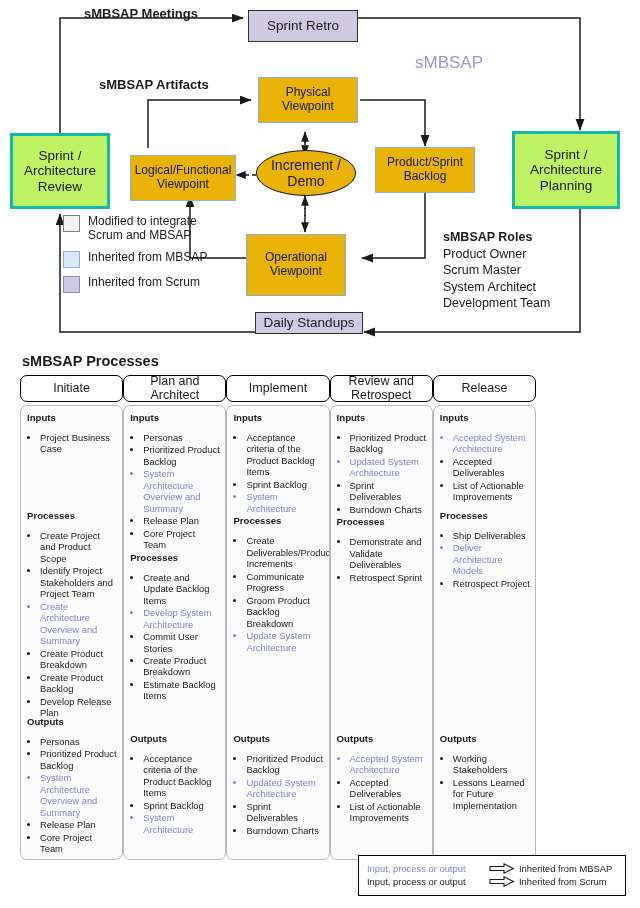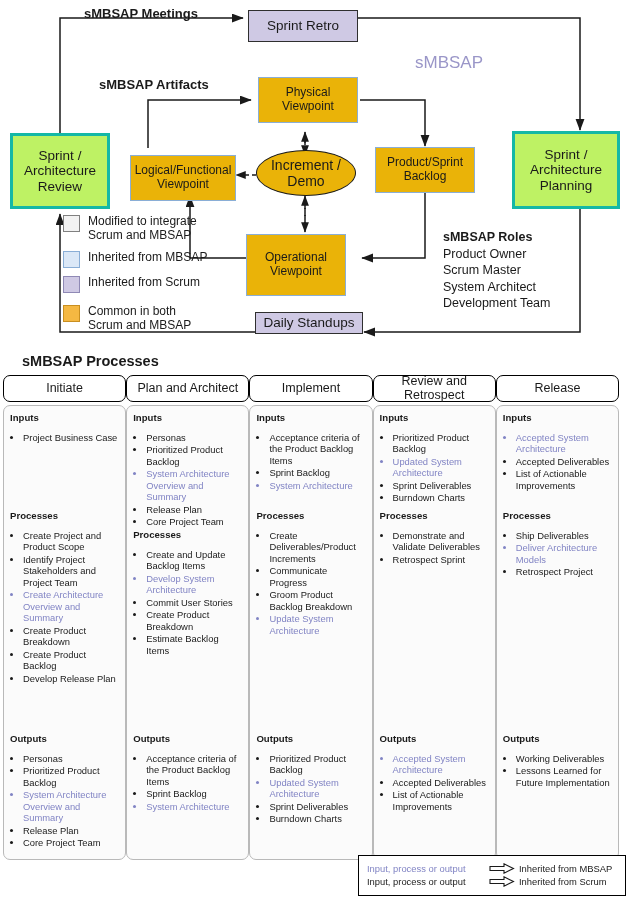--- a/index.html
+++ b/index.html
@@ -108,22 +108,22 @@
 
   
   #processes-title {
     position: absolute;
     left: 22px; top: 353px;
     font-weight: bold;
     font-size: 14.5px;
   }
   #proc-grid {
     position: absolute;
-    left: 3px; top: 375px;
-    width: 616px;
+    left: 20px; top: 375px;
+    width: 516px;
     display: flex;
   }
   .proc-col {
     flex: 1 1 0;
     min-width: 0;
     display: flex;
     flex-direction: column;
   }
   .proc-head {
     border: 1.8px solid #000;
@@ -271,24 +271,20 @@
         <div class="cl-text">Modified to integrate Scrum and MBSAP</div>
       </div>
       <div class="cl-row">
         <div class="cl-swatch" style="background:#dbe8f7; border:1px solid #8aaed6;"></div>
         <div class="cl-text">Inherited from MBSAP</div>
       </div>
       <div class="cl-row" style="margin-bottom:11px;">
         <div class="cl-swatch" style="background:#cfc9e4; border:1px solid #8f89b5;"></div>
         <div class="cl-text">Inherited from Scrum</div>
       </div>
-      <div class="cl-row">
-        <div class="cl-swatch" style="background:#f5b842; border:1px solid #c98f20;"></div>
-        <div class="cl-text">Common in both Scrum and MBSAP</div>
-      </div>
     </div>
   </div>
 
   <div id="processes-title">sMBSAP Processes</div>
 
   <div id="proc-grid">
 
     <div class="proc-col">
       <div class="proc-head">Initiate</div>
       <div class="proc-body">
@@ -448,21 +444,21 @@
           <ul class="sect-list">
             <li>Ship Deliverables</li>
             <li class="mbsap">Deliver Architecture Models</li>
             <li>Retrospect Project</li>
           </ul>
         </div>
         <div class="sect outputs">
           <div class="sect-title">Outputs</div>
           <div class="sp-top"></div>
           <ul class="sect-list">
-            <li>Working Deliverables</li>
+            <li>Working Stakeholders</li>
             <li>Lessons Learned for Future Implementation</li>
           </ul>
         </div>
       </div>
     </div>
 
   </div>
 
   <div id="arrow-legend">
     <div class="al-row">

